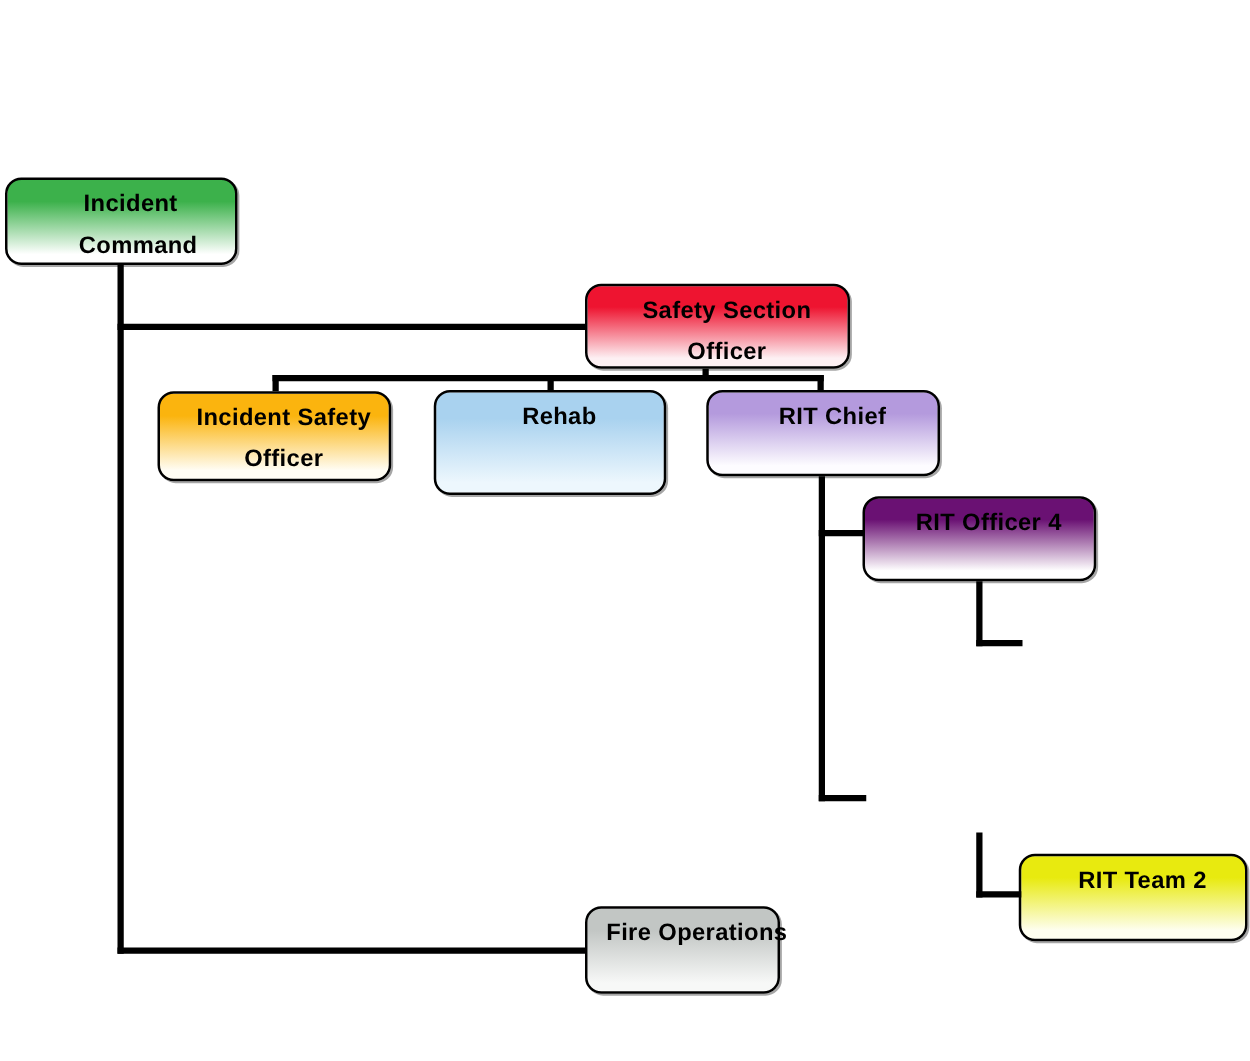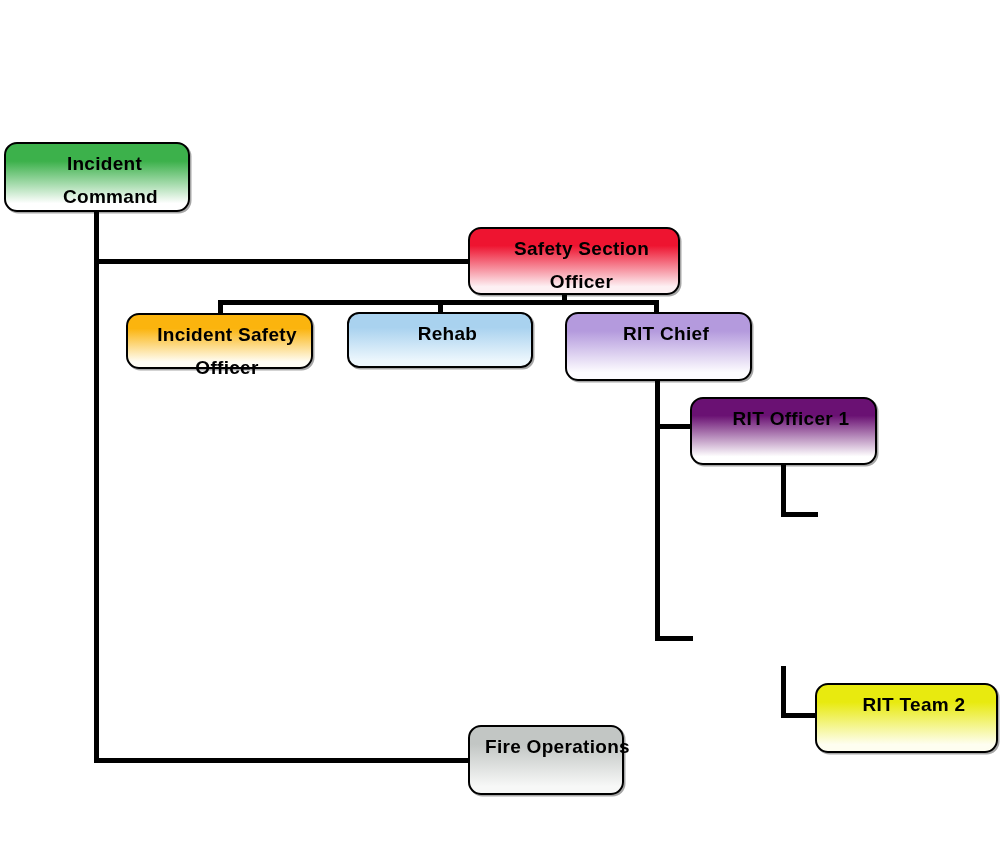--- a/index.html
+++ b/index.html
@@ -58,32 +58,32 @@
     <div class="conn" style="left: 781px; top: 713px; width: 37px; height: 5px; background: rgb(0, 0, 0);"></div>
     <div class="conn" style="left: 94px; top: 758px; width: 374px; height: 5px; background: rgb(0, 0, 0);"></div>
     <div class="node" style="left: 4px; top: 142px; width: 186px; height: 70px; background: linear-gradient(rgb(60, 177, 75) 0%, rgb(60, 177, 75) 26%, rgb(255, 255, 255) 90%);">
       <div class="line" style="color: rgb(0, 0, 0);">Incident</div>
       <div class="line" style="color: rgb(0, 0, 0); padding-left: 12px;">Command</div>
     </div>
     <div class="node" style="left: 468px; top: 227px; width: 212px; height: 68px; background: linear-gradient(rgb(238, 20, 48) 0%, rgb(238, 20, 48) 26%, rgb(253, 240, 243) 90%);">
       <div class="line" style="color: rgb(0, 0, 0);">Safety Section</div>
       <div class="line" style="color: rgb(0, 0, 0);">Officer</div>
     </div>
-    <div class="node" style="left: 126px; top: 313px; width: 187px; height: 56px; background: linear-gradient(rgb(251, 180, 14) 0%, rgb(251, 180, 14) 26%, rgb(255, 253, 244) 90%);">
+    <div class="node" style="left: 126px; top: 313px; width: 187px; height: 72px; background: linear-gradient(rgb(251, 180, 14) 0%, rgb(251, 180, 14) 26%, rgb(255, 253, 244) 90%);">
       <div class="line" style="color: rgb(0, 0, 0);">Incident Safety</div>
       <div class="line" style="color: rgb(0, 0, 0);">Officer</div>
     </div>
-    <div class="node" style="left: 347px; top: 312px; width: 186px; height: 56px; background: linear-gradient(rgb(169, 210, 239) 0%, rgb(169, 210, 239) 26%, rgb(237, 247, 253) 90%); border-radius: 12px;">
+    <div class="node" style="left: 347px; top: 312px; width: 186px; height: 84px; background: linear-gradient(rgb(169, 210, 239) 0%, rgb(169, 210, 239) 26%, rgb(237, 247, 253) 90%);">
       <div class="line" style="color: rgb(0, 0, 0);">Rehab</div>
     </div>
     <div class="node" style="left: 565px; top: 312px; width: 187px; height: 69px; background: linear-gradient(rgb(180, 154, 221) 0%, rgb(180, 154, 221) 26%, rgb(253, 252, 255) 90%);">
       <div class="line" style="color: rgb(0, 0, 0);">RIT Chief</div>
     </div>
     <div class="node" style="left: 690px; top: 397px; width: 187px; height: 68px; background: linear-gradient(rgb(106, 17, 115) 0%, rgb(106, 17, 115) 26%, rgb(255, 255, 255) 90%);">
-      <div class="line" style="color: rgb(0, 0, 0);">RIT Officer 1</div>
+      <div class="line" style="color: rgb(0, 0, 0);">RIT Officer 4</div>
     </div>
     <div class="node" style="left: 815px; top: 683px; width: 183px; height: 70px; background: linear-gradient(rgb(232, 234, 15) 0%, rgb(232, 234, 15) 26%, rgb(254, 254, 240) 90%);">
       <div class="line" style="color: rgb(0, 0, 0);">RIT Team 2</div>
     </div>
     <div class="node" style="left: 468px; top: 725px; width: 156px; height: 70px; background: linear-gradient(rgb(194, 198, 196) 0%, rgb(194, 198, 196) 26%, rgb(247, 248, 247) 90%);">
       <div class="line" style="color: rgb(0, 0, 0);">Fire Operations</div>
     </div>
   </div>
 
 </body></html>

